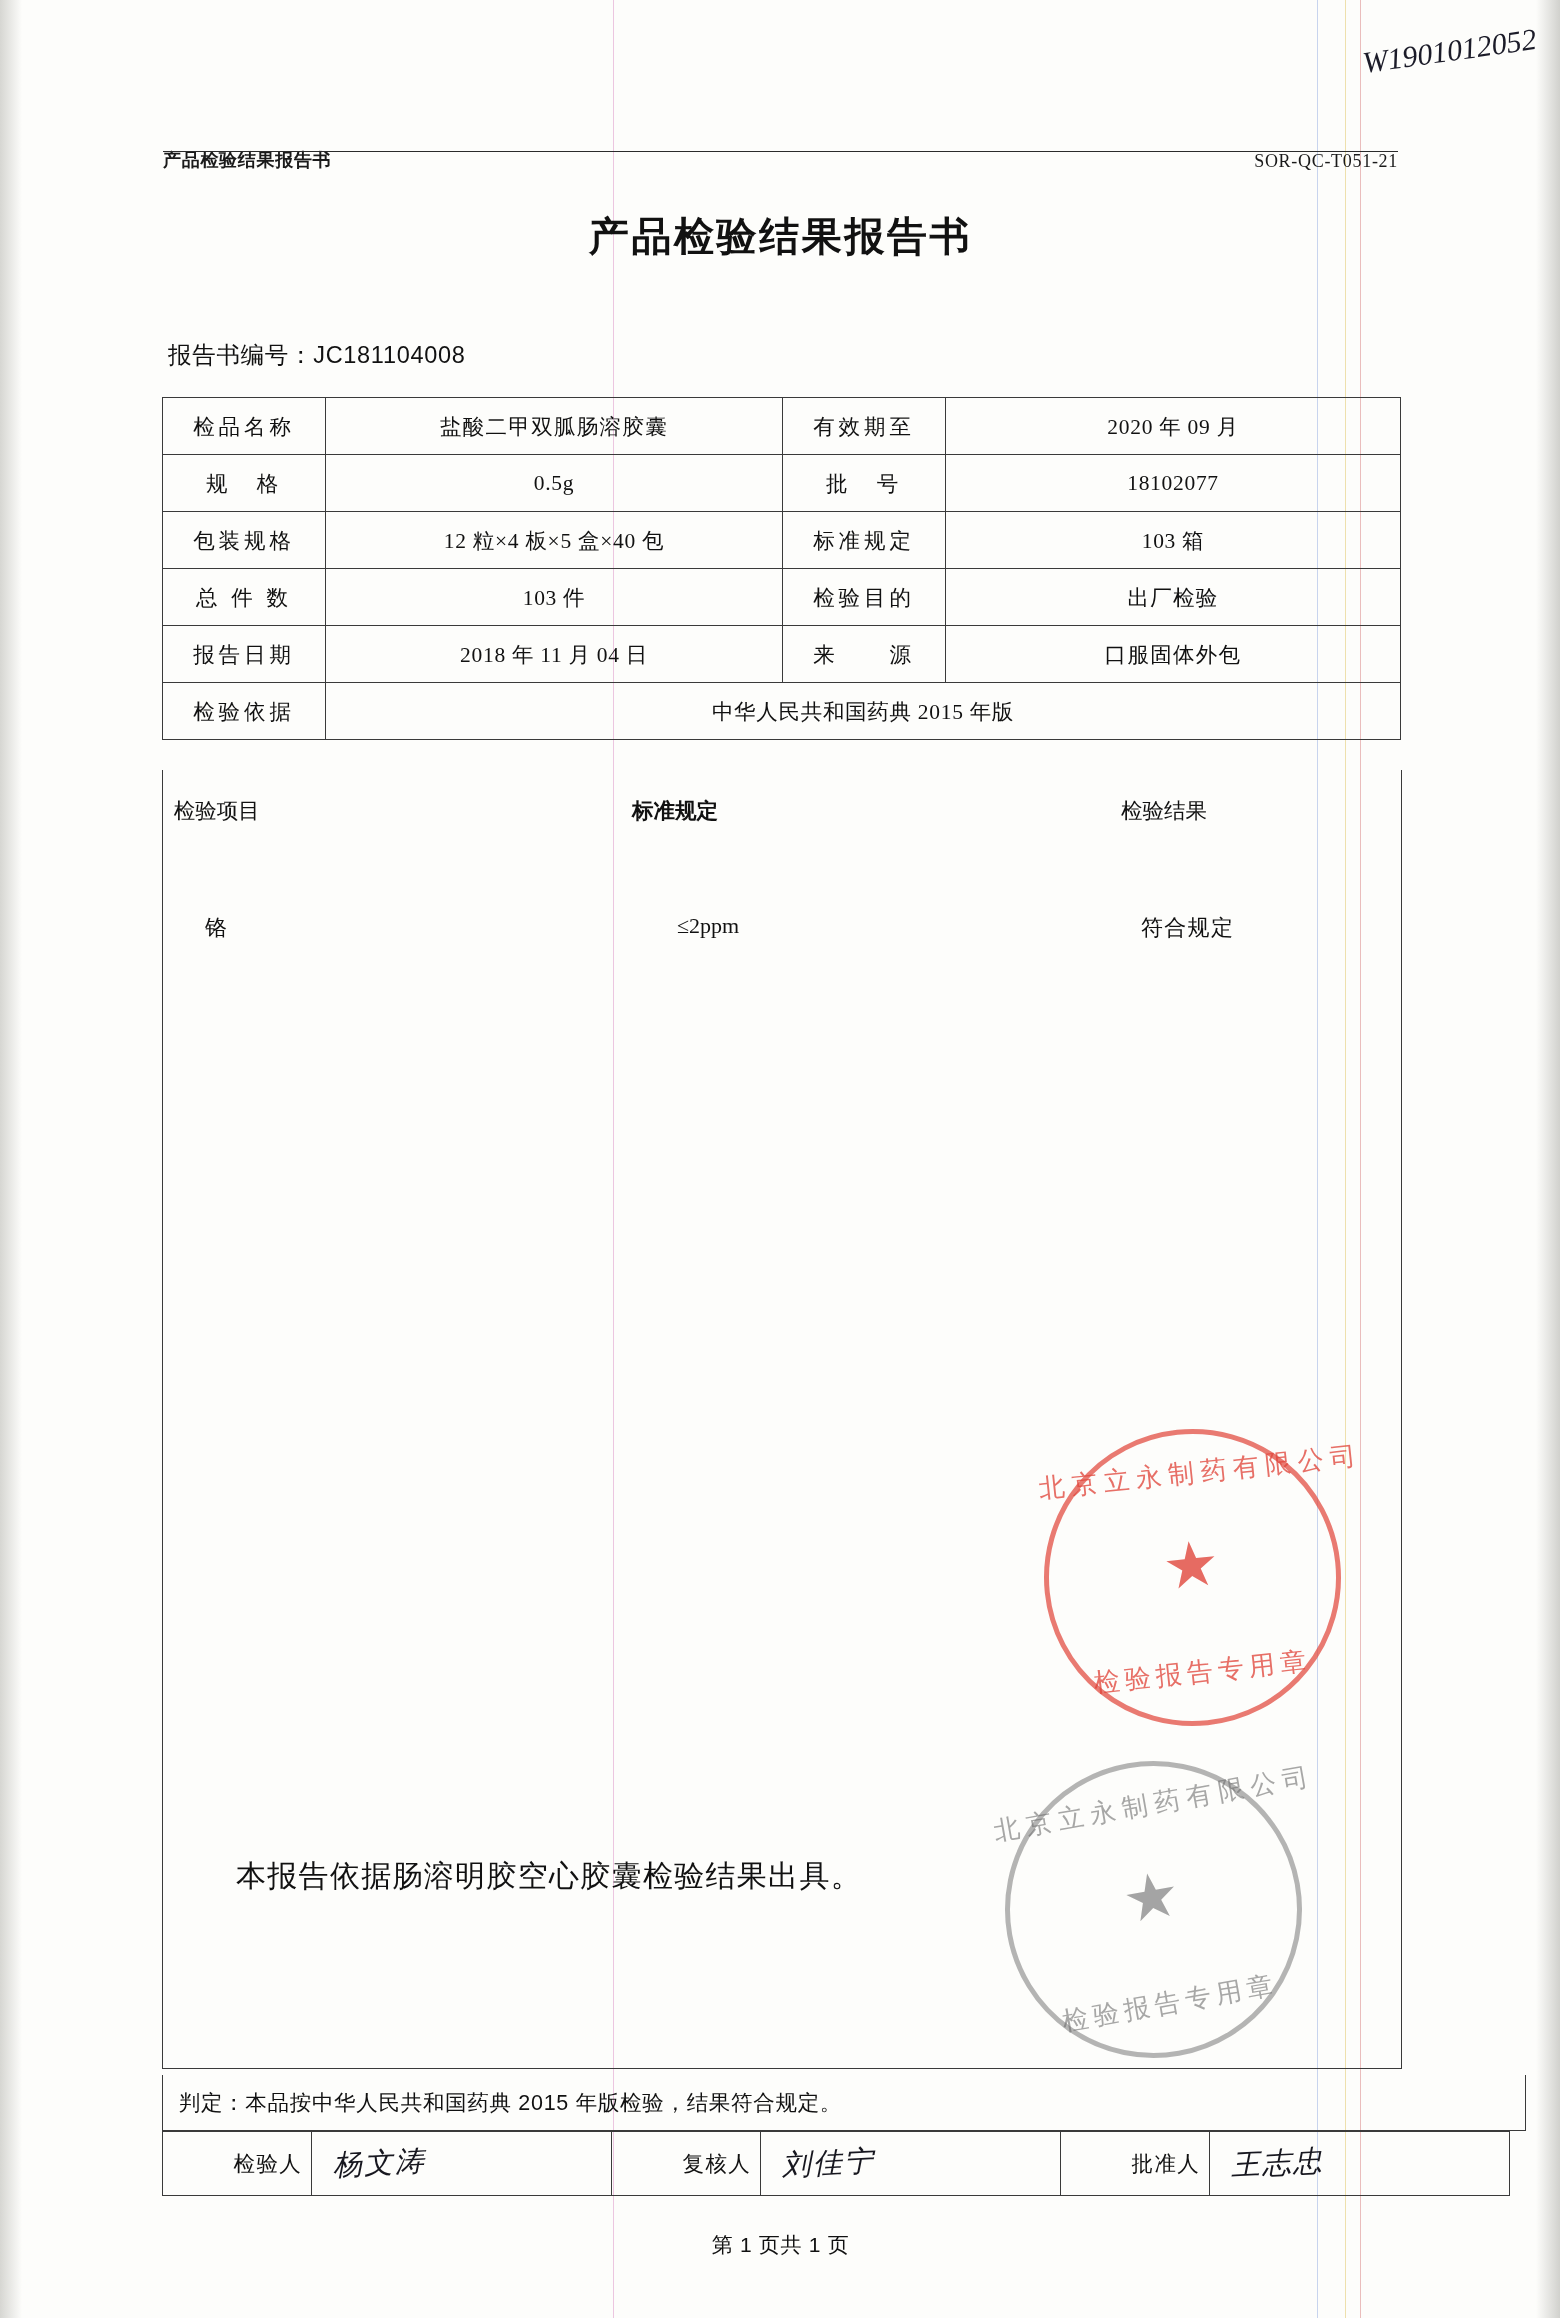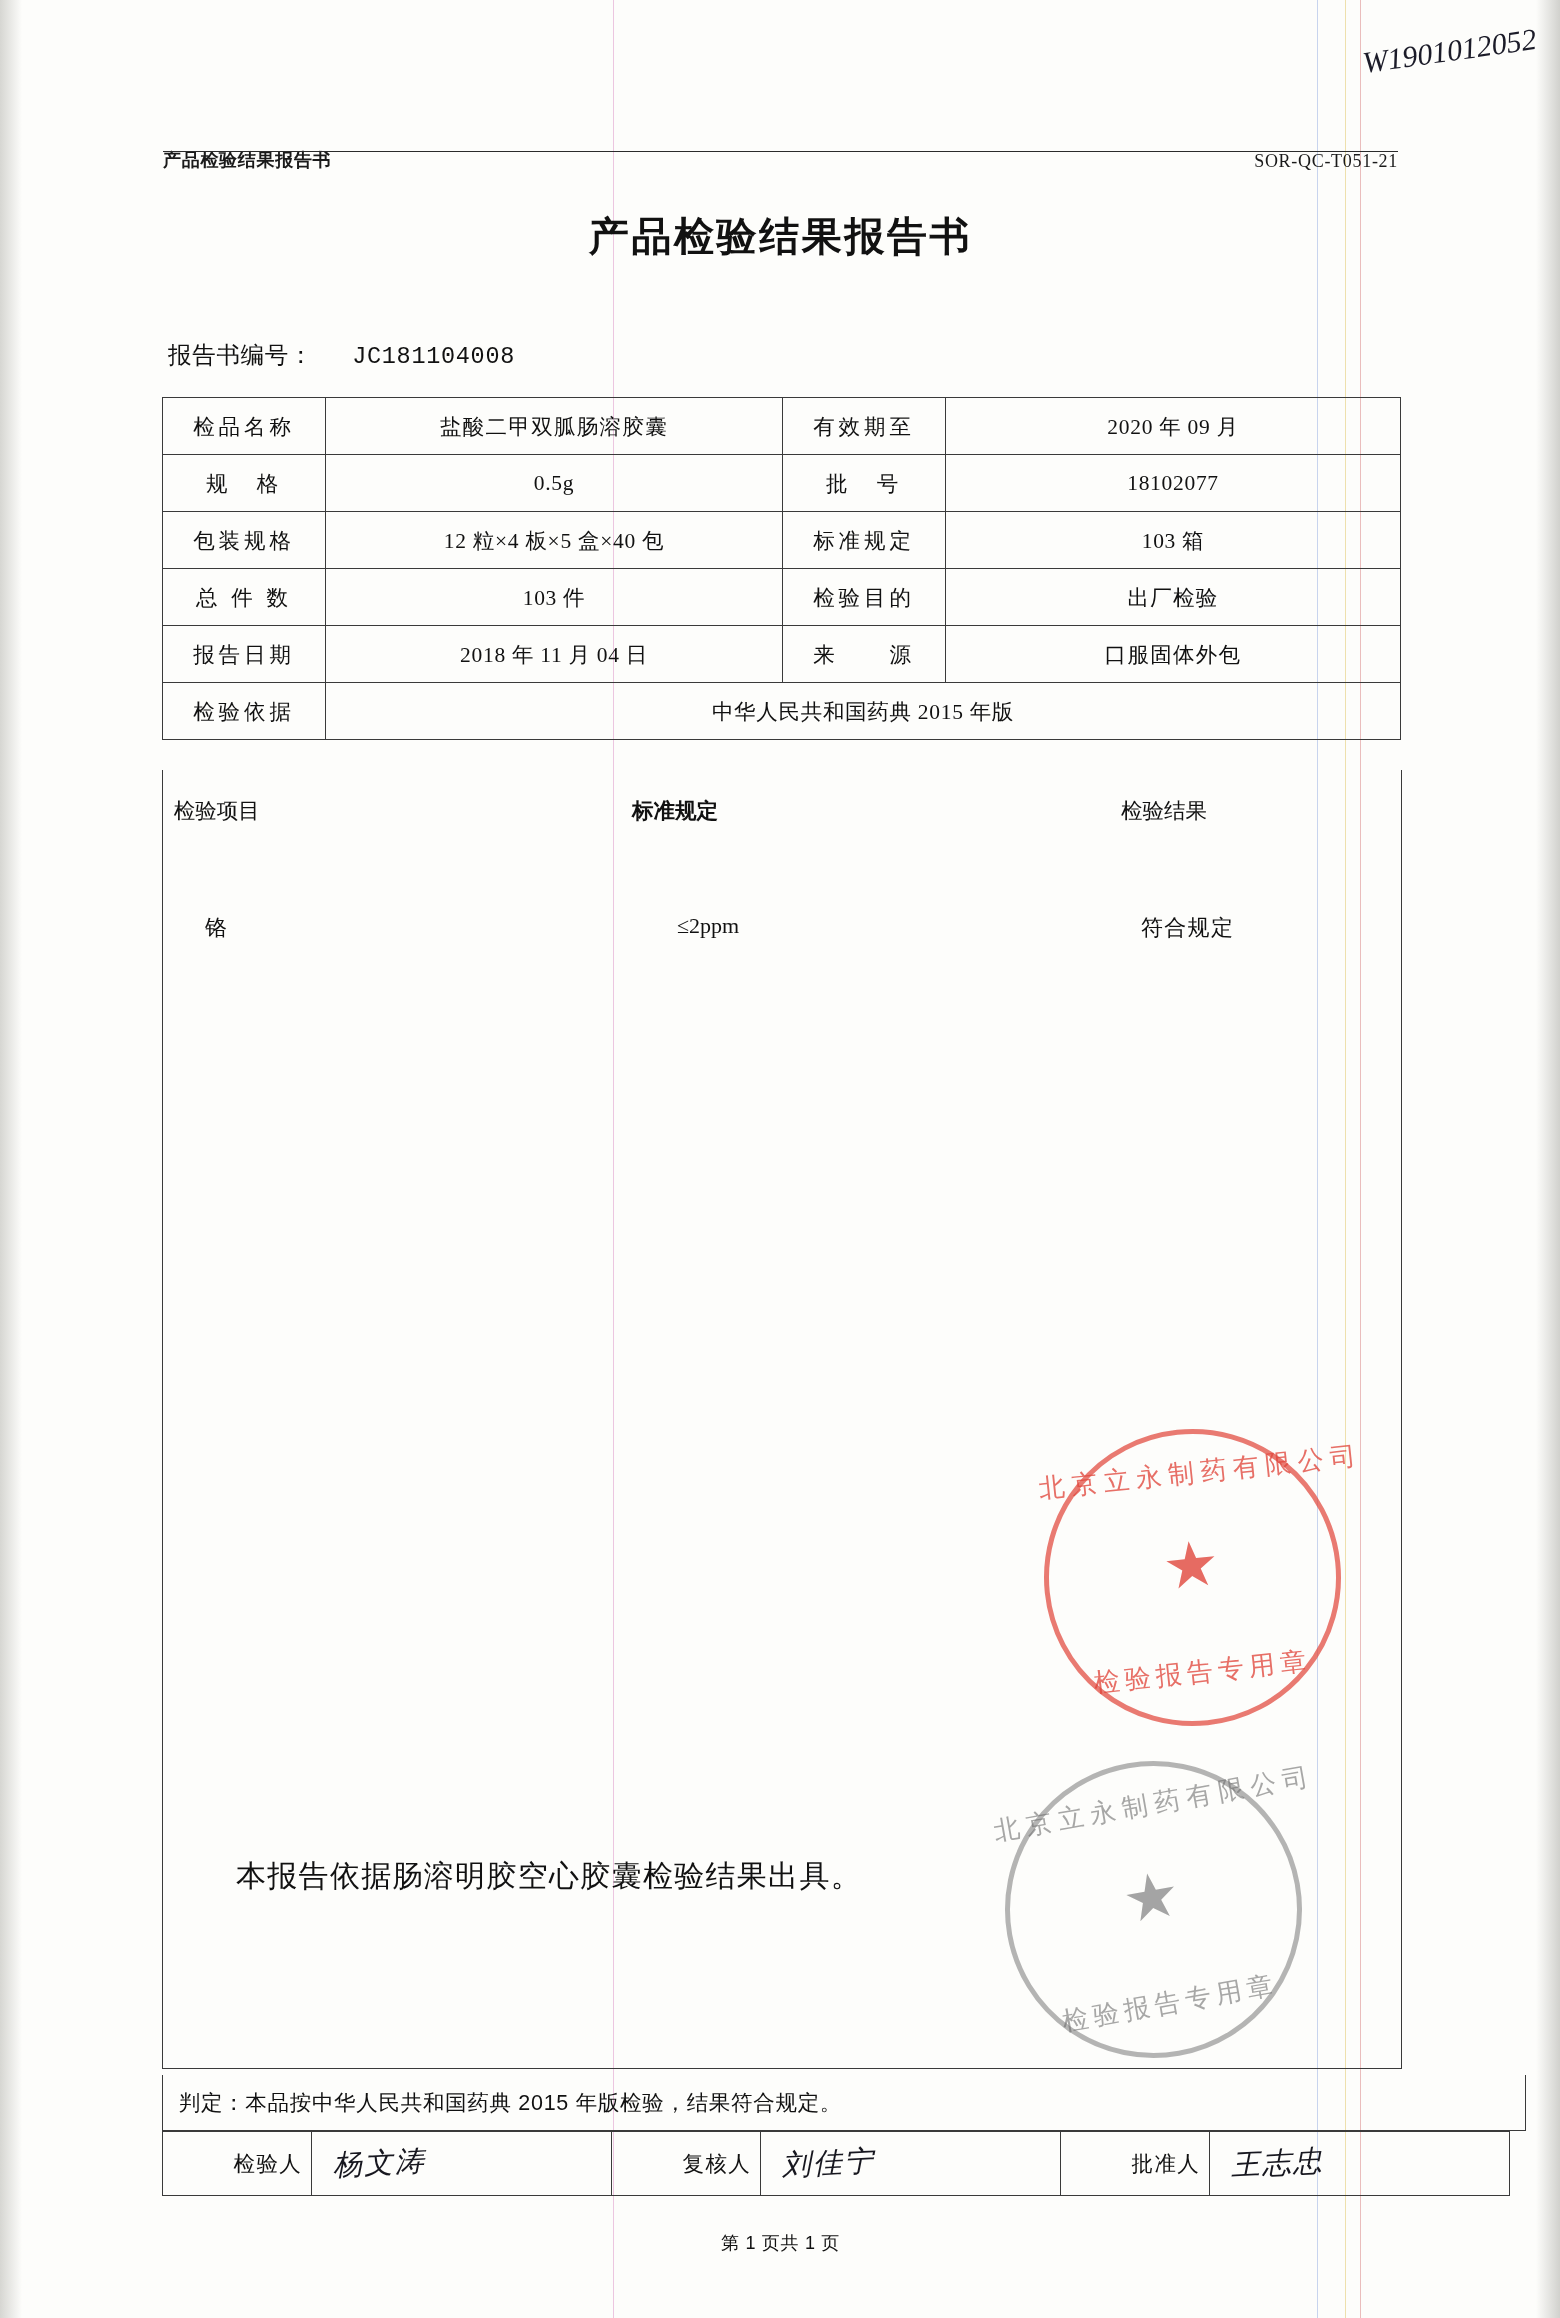--- a/index.html
+++ b/index.html
@@ -86,21 +86,21 @@
 
   .report-no {
     position: absolute;
     top: 339px;
     left: 168px;
     font-size: 23.5px;
     color: #111;
     letter-spacing: 0.7px;
   }
   .report-no .label { font-family: "Liberation Sans", sans-serif; }
-  .report-no .value { font-family: Liberation Mono, monospace; margin-left: 39px; }
+  .report-no .value { font-family: Liberation Sans, sans-serif; }
 
   
   table.main {
     position: absolute;
     top: 397px;
     left: 162px;
     width: 1238px;
     border-collapse: collapse;
     table-layout: fixed;
   }
@@ -249,21 +249,21 @@
     padding-left: 11.7px;
   }
 
   .footer {
     position: absolute;
     top: 2231px;
     left: 0;
     width: 100%;
     text-align: center;
     font-family: "Liberation Sans", "DejaVu Sans", sans-serif;
-    font-size: 18px;
+    font-size: 21px;
     color: #111;
     letter-spacing: 0.7px;
   }
 
   
   .scrawl {
     position: absolute;
     top: 34px;
     left: 1362px;
     font-family: "Liberation Serif", serif;

